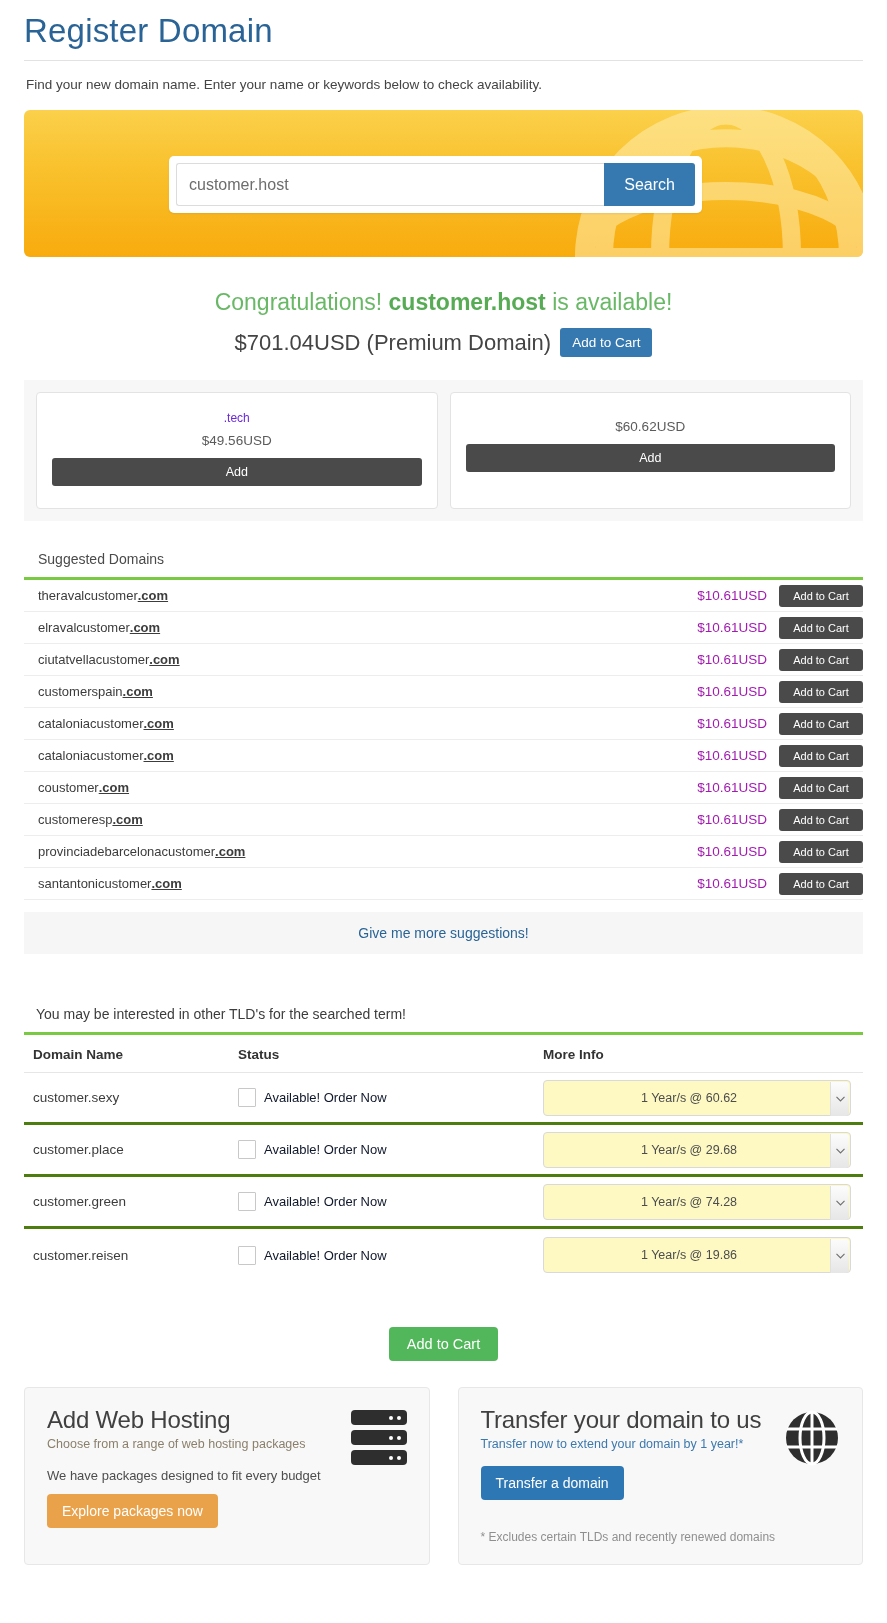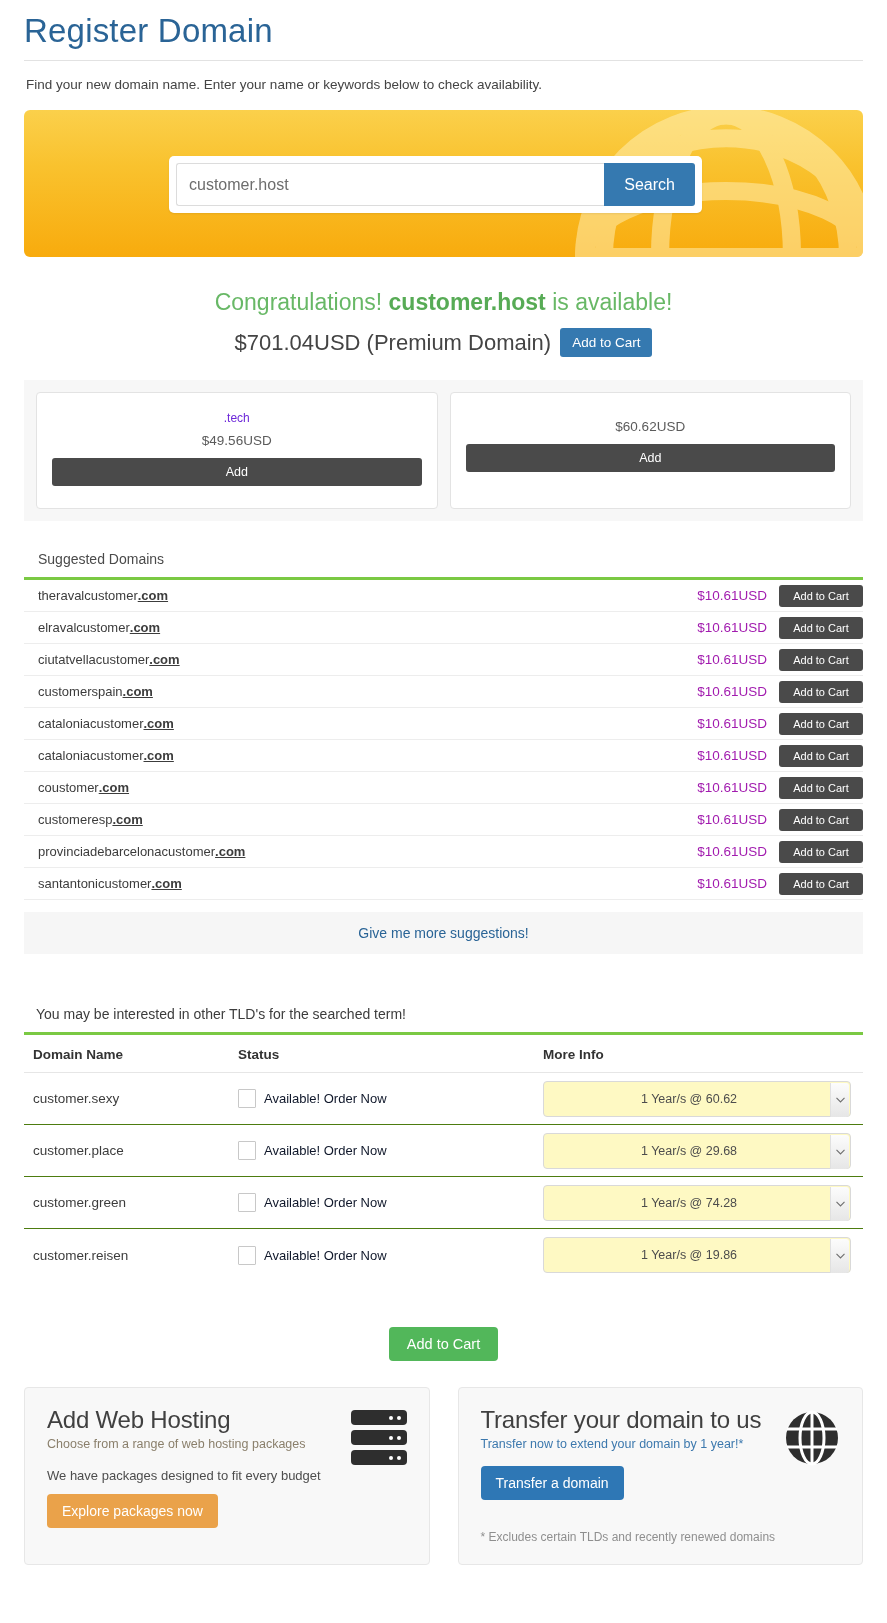--- a/index.html
+++ b/index.html
@@ -232,21 +232,21 @@
     color: #333;
   }
   .col-domain { width: 205px; }
   .col-status { width: 305px; }
   .col-info { flex: 1; }
 
   .tld-row {
     display: flex;
     align-items: center;
     min-height: 52px;
-    border-bottom: 1px solid #4d7c0f;
+    border-bottom: 3px solid #4d7c0f;
     padding-left: 9px;
   }
   .tld-row:last-child { border-bottom: none; }
   .tld-domain { width: 205px; font-size: 13.5px; color: #3c3c3c; }
   .tld-status {
     width: 305px;
     display: flex;
     align-items: center;
     gap: 8px;
   }

